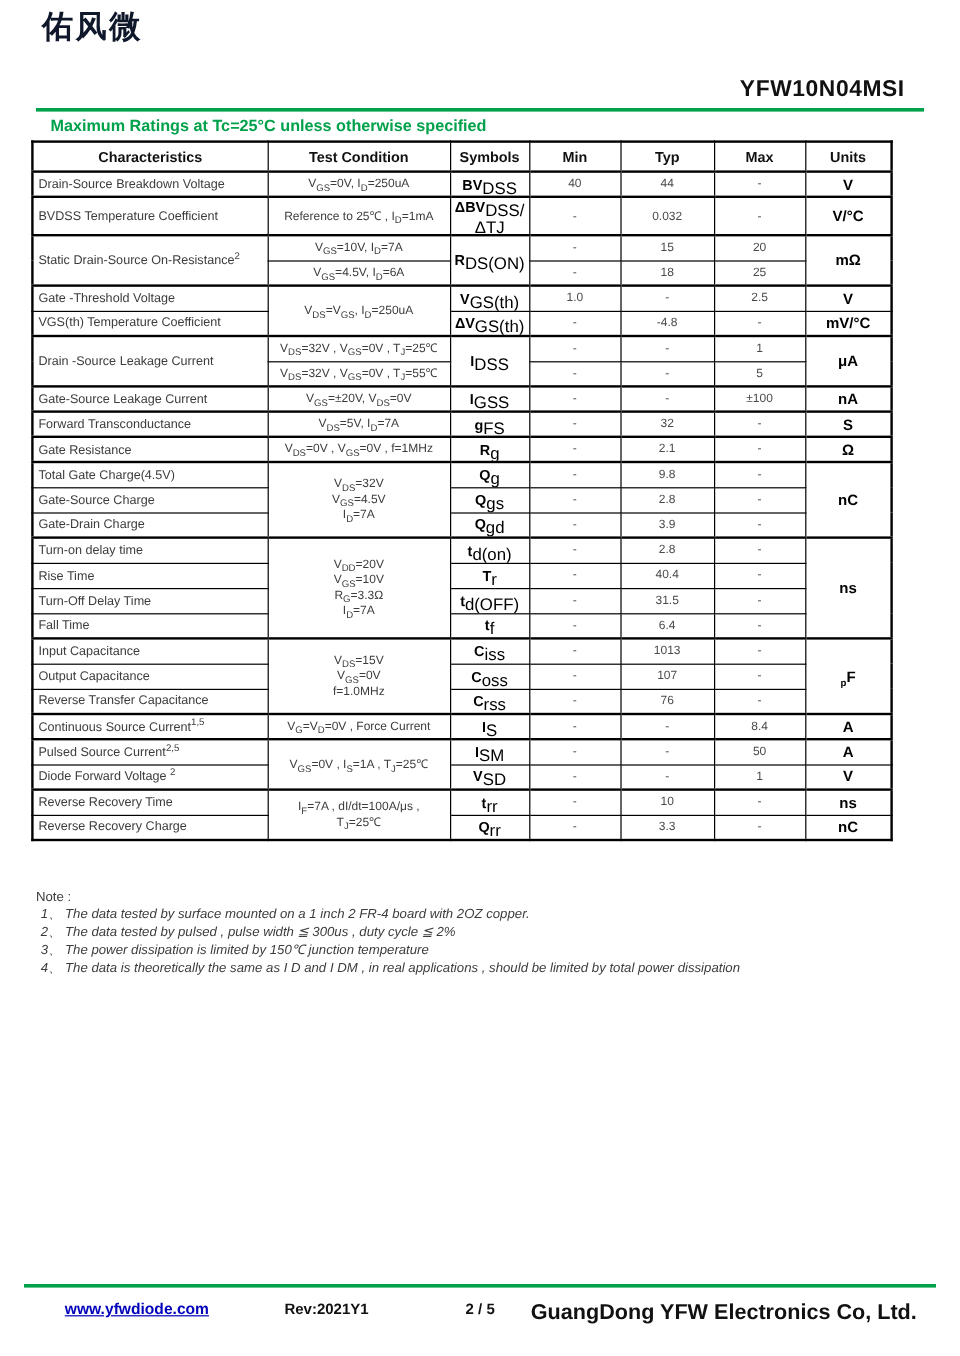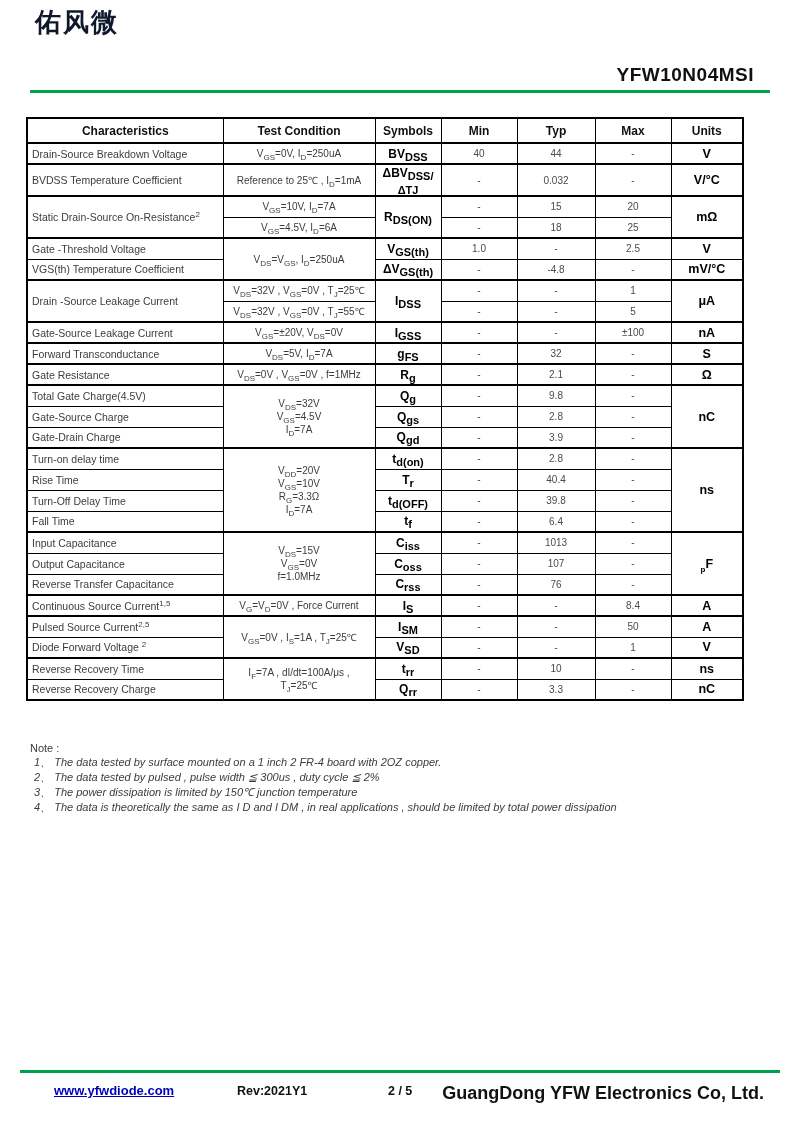--- a/index.html
+++ b/index.html
@@ -25,21 +25,21 @@
   th { border:1px solid #000; border-bottom:2px solid #000; font-size:12px; height:25px; padding:1px 2px; color:#111; }
   td { border:1px solid #000; height:21px; padding:1px 3px; text-align:center; vertical-align:middle; overflow:hidden; }
   tr.grp td { border-top-width:2px; }
   td.char { text-align:left; font-size:10.5px; color:#3c3c3c; padding-left:4px; }
   td.test { font-size:10px; color:#3c3c3c; white-space:pre-line; line-height:13px; }
   td.sym  { font-weight:bold; font-size:12px; color:#000; }
   td.val  { font-size:10px; color:#4a4a4a; }
   td.unit { font-weight:bold; font-size:12.5px; color:#000; }
   sub { font-size:8px; line-height:0; }
   sup { font-size:8px; line-height:0; }
-  td.sym sub { font-size:11px; font-weight:bold; }
+  td.sym sub { font-size:14px; font-weight:normal; }
 
   
   .notes { position:absolute; left:30px; top:742px; font-size:11px; color:#3c3c3c; }
   .notes-title { margin-bottom:1px; }
   .notes-list { list-style:none; margin:0; padding:0 0 0 4px; }
   .notes-list li { line-height:15px;font-style:italic; }
 
   
   .footer-rule { position:absolute; left:20px; top:1070px; width:760px; height:3px; background:var(--green); }
   .footer-link { position:absolute; left:38px; top:1083px; font-size:13px; font-weight:bold; color:var(--link); text-decoration:underline;margin-left:16px; }
@@ -51,20 +51,21 @@
 <body>
 
 <div class="page">
 
   <div class="logo">
     <div class="logo-cn">佑风微</div>
   </div>
 
   <div class="part-number">YFW10N04MSI</div>
   <div class="rule-top"></div>
+  <div class="section-heading">Maximum Ratings at Tc=25°C unless otherwise specified</div>
 
   <div class="table-wrap">
     <table>
       <colgroup>
         <col style="width:196px">
           <col style="width:152px">
           <col style="width:66px">
         <col style="width:76px">
           <col style="width:78px">
           <col style="width:76px">
@@ -215,21 +216,21 @@
             <td class="char">Rise Time</td>
             <td class="sym">T<sub>r</sub></td>
             <td class="val">-</td>
             <td class="val">40.4</td>
             <td class="val">-</td>
           </tr>
           <tr>
             <td class="char">Turn-Off  Delay Time</td>
             <td class="sym">t<sub>d(OFF)</sub></td>
             <td class="val">-</td>
-            <td class="val">39.8</td>
+            <td class="val">31.5</td>
             <td class="val">-</td>
           </tr>
           <tr>
             <td class="char">Fall Time</td>
             <td class="sym">t<sub>f</sub></td>
             <td class="val">-</td>
             <td class="val">6.4</td>
             <td class="val">-</td>
           </tr>
           <tr class="grp">

